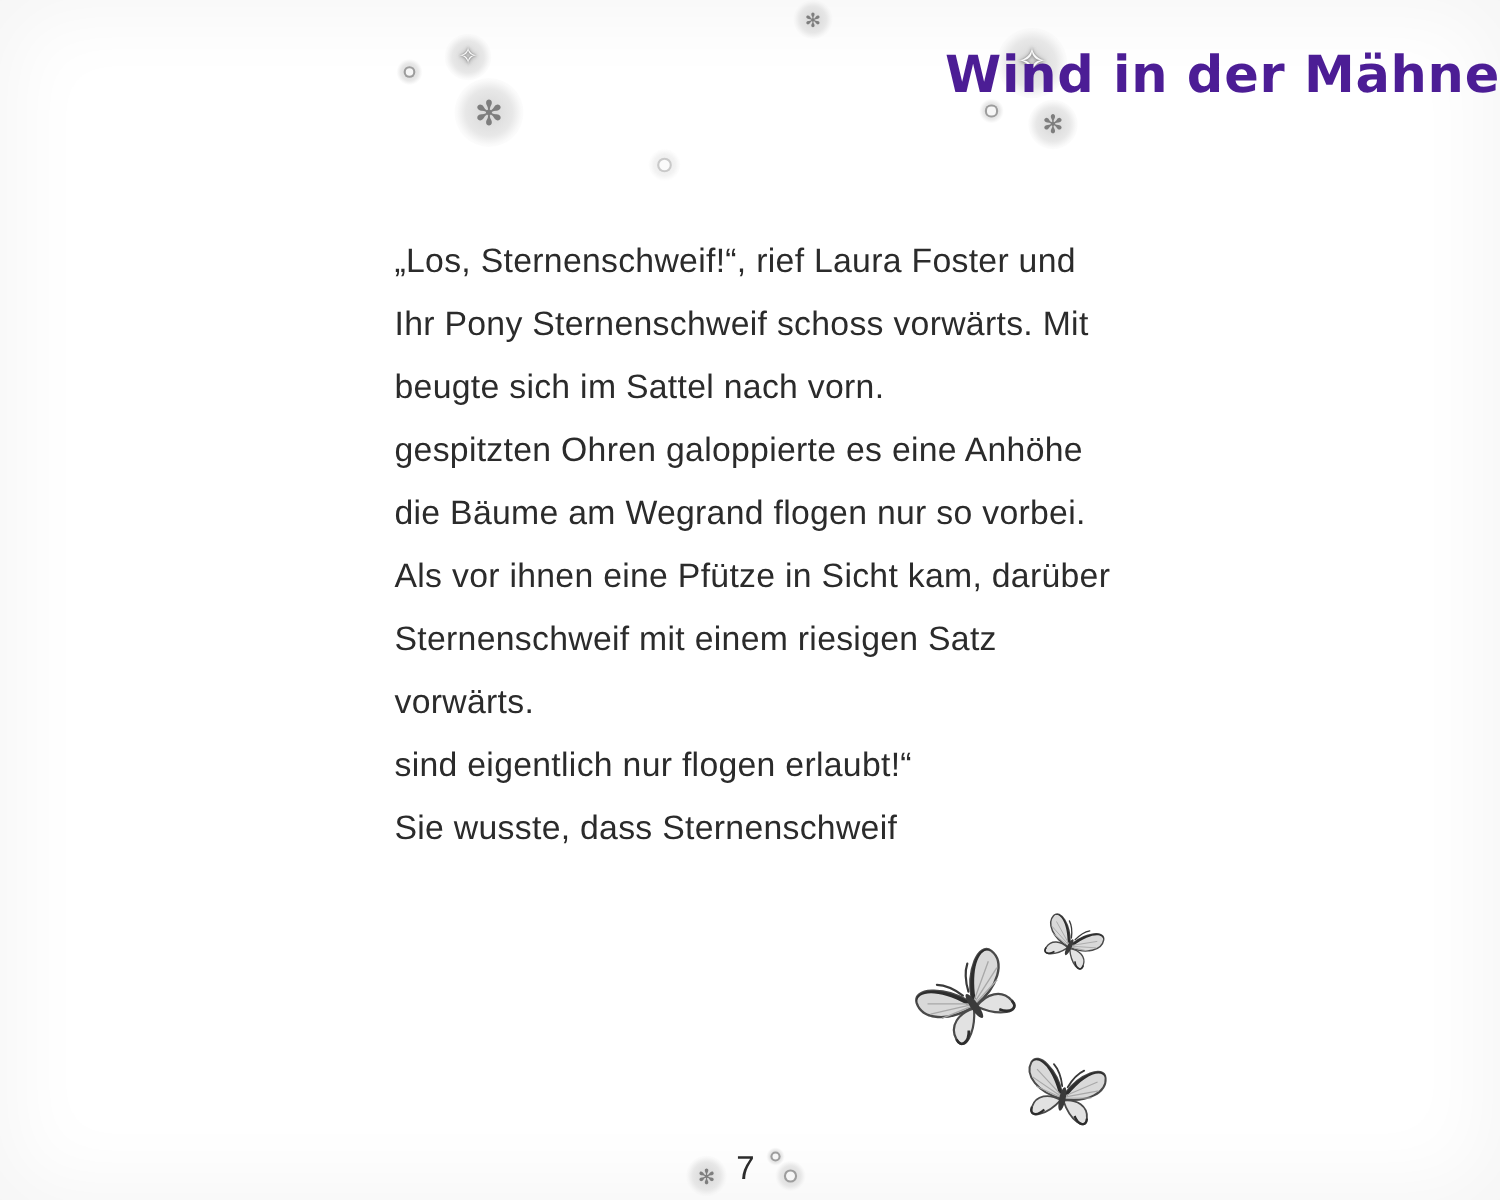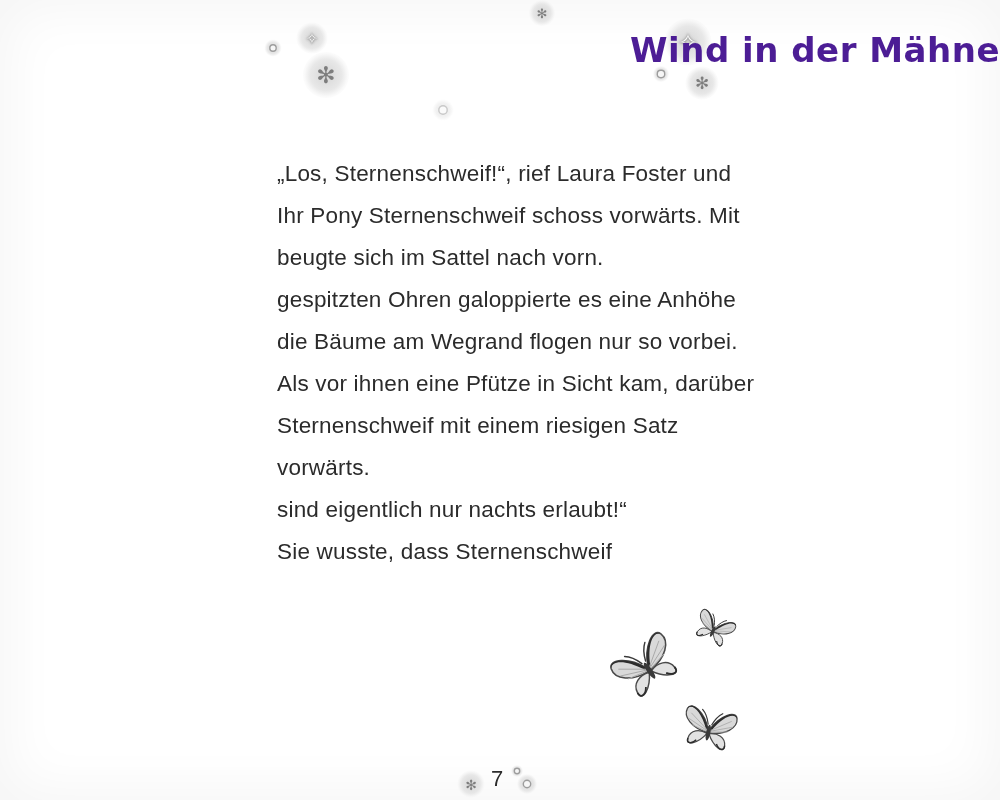--- a/index.html
+++ b/index.html
@@ -24,21 +24,21 @@
     text-align: right;
     font-family: "DejaVu Sans", sans-serif;
     font-size: 34px;
     font-weight: bold;
     letter-spacing: 0.5px;
     color: #4c1d95;
     z-index: 2;
   }
   .story {
     position: absolute;
-    left: 277px;
+    left: 263px;
     top: 153px;
     width: 460px;
     color: #2b2b2b;
     font-size: 22.5px;
     letter-spacing: 0.2px;
     z-index: 2;
   }
   .story .line {
     height: 42px;
     line-height: 42px;
@@ -125,21 +125,21 @@
 
   <div class="story">
     <div class="line">„Los, Sternenschweif!“, rief Laura Foster und</div>
     <div class="line">Ihr Pony Sternenschweif schoss vorwärts. Mit</div>
     <div class="line">beugte sich im Sattel nach vorn.</div>
     <div class="line">gespitzten Ohren galoppierte es eine Anhöhe</div>
     <div class="line">die Bäume am Wegrand flogen nur so vorbei.</div>
     <div class="line">Als vor ihnen eine Pfütze in Sicht kam, darüber</div>
     <div class="line">Sternenschweif mit einem riesigen Satz</div>
     <div class="line">vorwärts.</div>
-    <div class="line">sind eigentlich nur nachts erlaubt!“</div>
+    <div class="line">sind eigentlich nur flogen erlaubt!“</div>
     <div class="line">Sie wusste, dass Sternenschweif</div>
   </div>
 
   <svg width="0" height="0" style="position:absolute" aria-hidden="true">
     <defs>
       <symbol id="butterfly" viewBox="0 0 64 64">
         <path d="M30 27 C28 21 25 16 21 13" fill="none" stroke="#3a3a3a" stroke-width="1.3" stroke-linecap="round"></path>
         <path d="M34 27 C36 21 39 16 43 13" fill="none" stroke="#3a3a3a" stroke-width="1.3" stroke-linecap="round"></path>
         <path d="M31 32 C24 16 8 6 5 15 C2 25 14 35 31 36 Z" fill="#d9d9d9" stroke="#4a4a4a" stroke-width="1.4" stroke-linejoin="round"></path>
         <path d="M31 32 C24 16 8 6 5 15 C9 9 20 15 29 33 Z" fill="#2d2d2d"></path>

